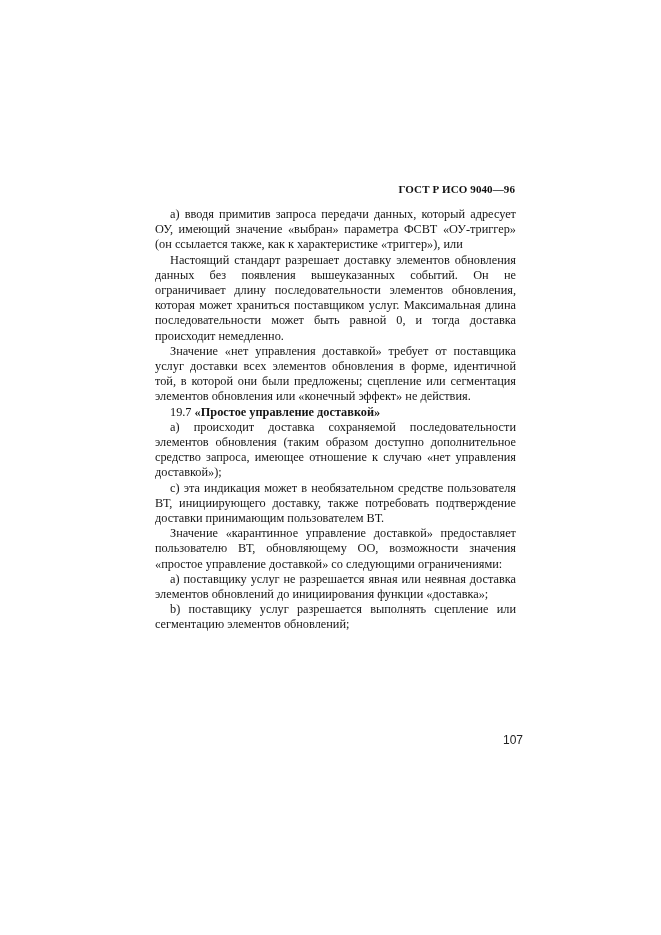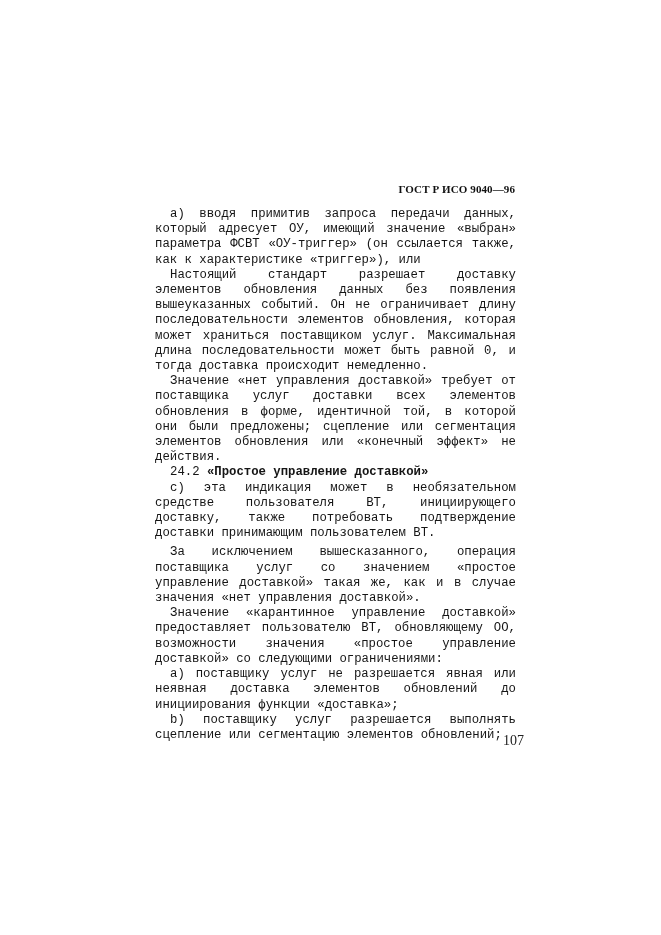--- a/index.html
+++ b/index.html
@@ -7,43 +7,43 @@
   .page {
     position: absolute; left: 12px; top: 0; width: 661px; height: 935px; background: #fff;
   }
   .header {
     position: absolute; top: 183px; right: 158px;
     font-family: "Liberation Serif", serif; font-weight: bold; font-size: 11px;
     color: #111; letter-spacing: 0.1px;
   }
   .body {
     position: absolute; left: 143px; top: 207px; width: 361px;
-    font-family: Liberation Mono, monospace; font-size: 12.3px; line-height: 15.2px;
+    font-family: Liberation Serif, serif; font-size: 12.3px; line-height: 15.2px;
     color: #151515; text-align: justify;
   }
   .body p { margin: 0; text-indent: 15px; }
   .body p.gap { margin-top: 4px; }
   .body p.heading b { font-weight: bold; }
   .pagenum {
     position: absolute; top: 733px; left: 491px;
-    font-family: Liberation Serif, serif; font-size: 14px; color: #222;
+    font-family: Liberation Sans, sans-serif; font-size: 12px; color: #222;
   }
 </style>
 </head>
 <body>
 
 <div class="page">
   <div class="header">ГОСТ Р ИСО 9040—96</div>
 
   <div class="body">
     <p>a) вводя примитив запроса передачи данных, который адресует ОУ, имеющий значение «выбран» параметра ФСВТ «ОУ-триггер» (он ссылается также, как к характеристике «триггер»), или</p>
     <p>Настоящий стандарт разрешает доставку элементов обновления данных без появления вышеуказанных событий. Он не ограничивает длину последовательности элементов обновления, которая может храниться поставщиком услуг. Максимальная длина последовательности может быть равной 0, и тогда доставка происходит немедленно.</p>
     <p>Значение «нет управления доставкой» требует от поставщика услуг доставки всех элементов обновления в форме, идентичной той, в которой они были предложены; сцепление или сегментация элементов обновления или «конечный эффект» не действия.</p>
-    <p class="heading"><span>24.2</span> <b>«Простое управление доставкой»</b></p>
+    <p class="heading"><span>19.7</span> <b>«Простое управление доставкой»</b></p>
+    <p>a) происходит доставка сохраняемой последовательности элементов обновления (таким образом доступно дополнительное средство запроса, имеющее отношение к случаю «нет управления доставкой»);</p>
     <p>c) эта индикация может в необязательном средстве пользователя ВТ, инициирующего доставку, также потребовать подтверждение доставки принимающим пользователем ВТ.</p>
-    <p class="gap">За исключением вышесказанного, операция поставщика услуг со значением «простое управление доставкой» такая же, как и в случае значения «нет управления доставкой».</p>
     <p>Значение «карантинное управление доставкой» предоставляет пользователю ВТ, обновляющему ОО, возможности значения «простое управление доставкой» со следующими ограничениями:</p>
     <p>a) поставщику услуг не разрешается явная или неявная доставка элементов обновлений до инициирования функции «доставка»;</p>
     <p>b) поставщику услуг разрешается выполнять сцепление или сегментацию элементов обновлений;</p>
   </div>
 
   <div class="pagenum">107</div>
 </div>
 
 </body></html>

